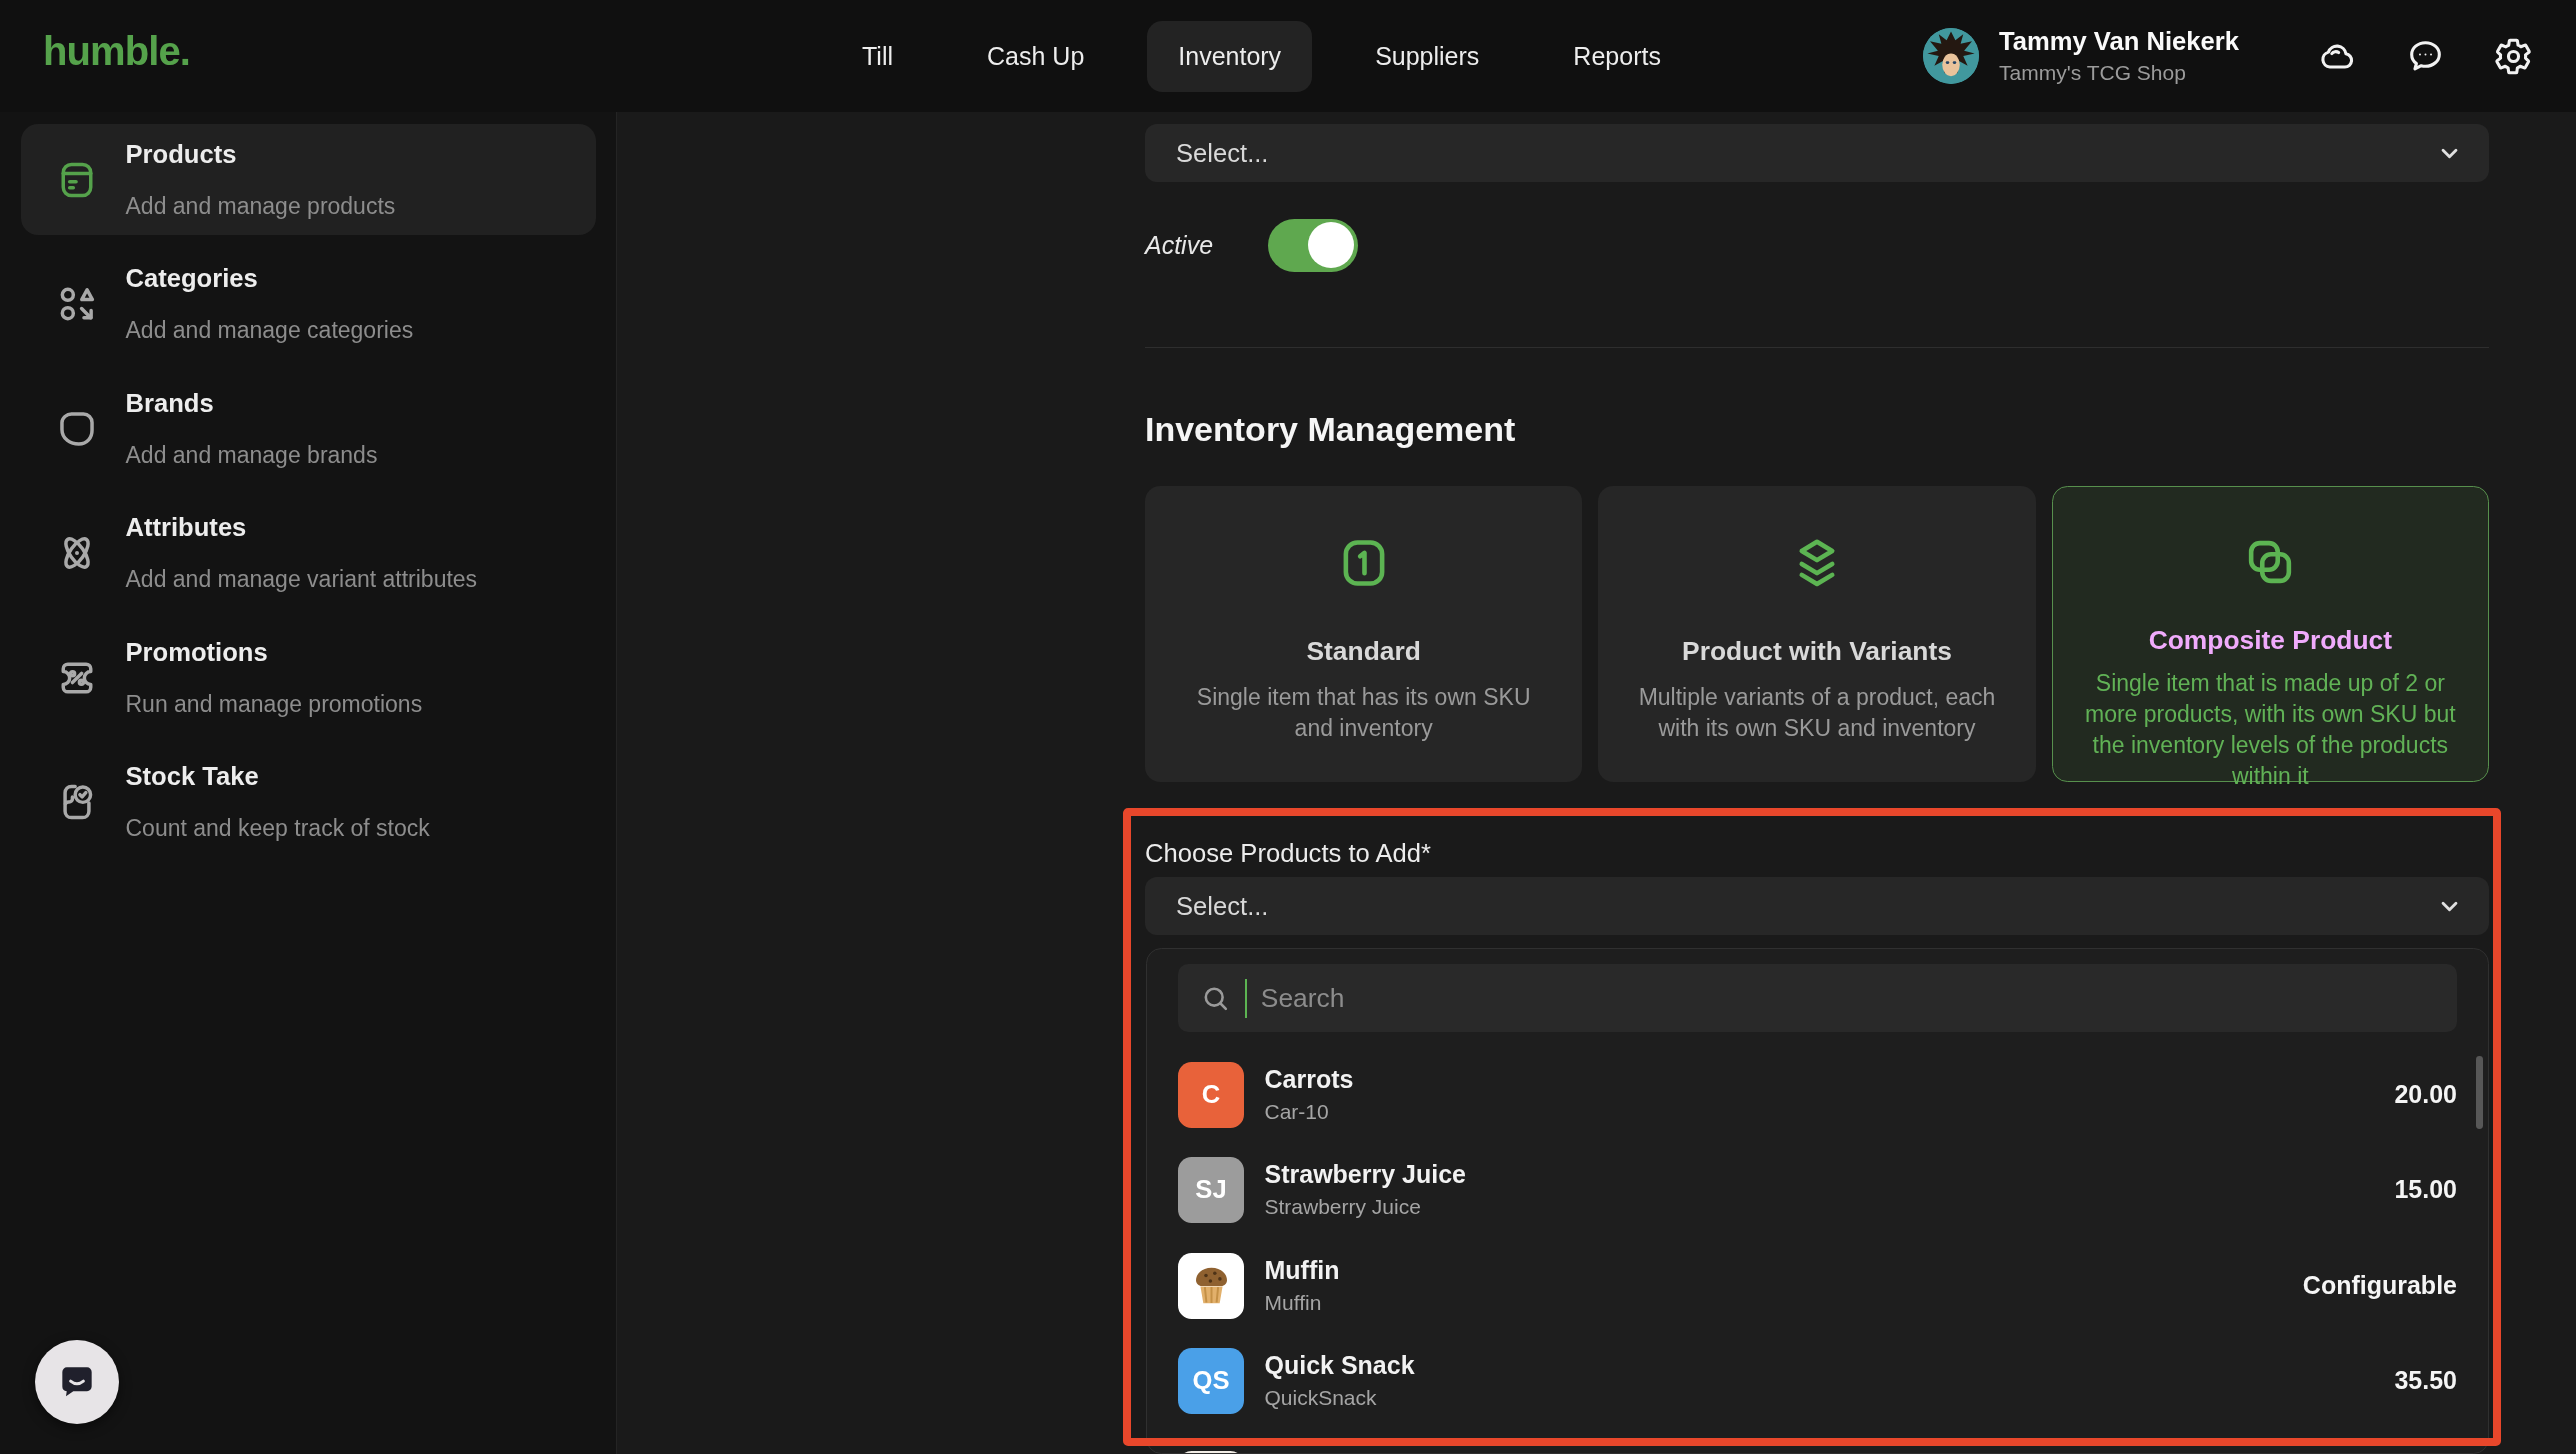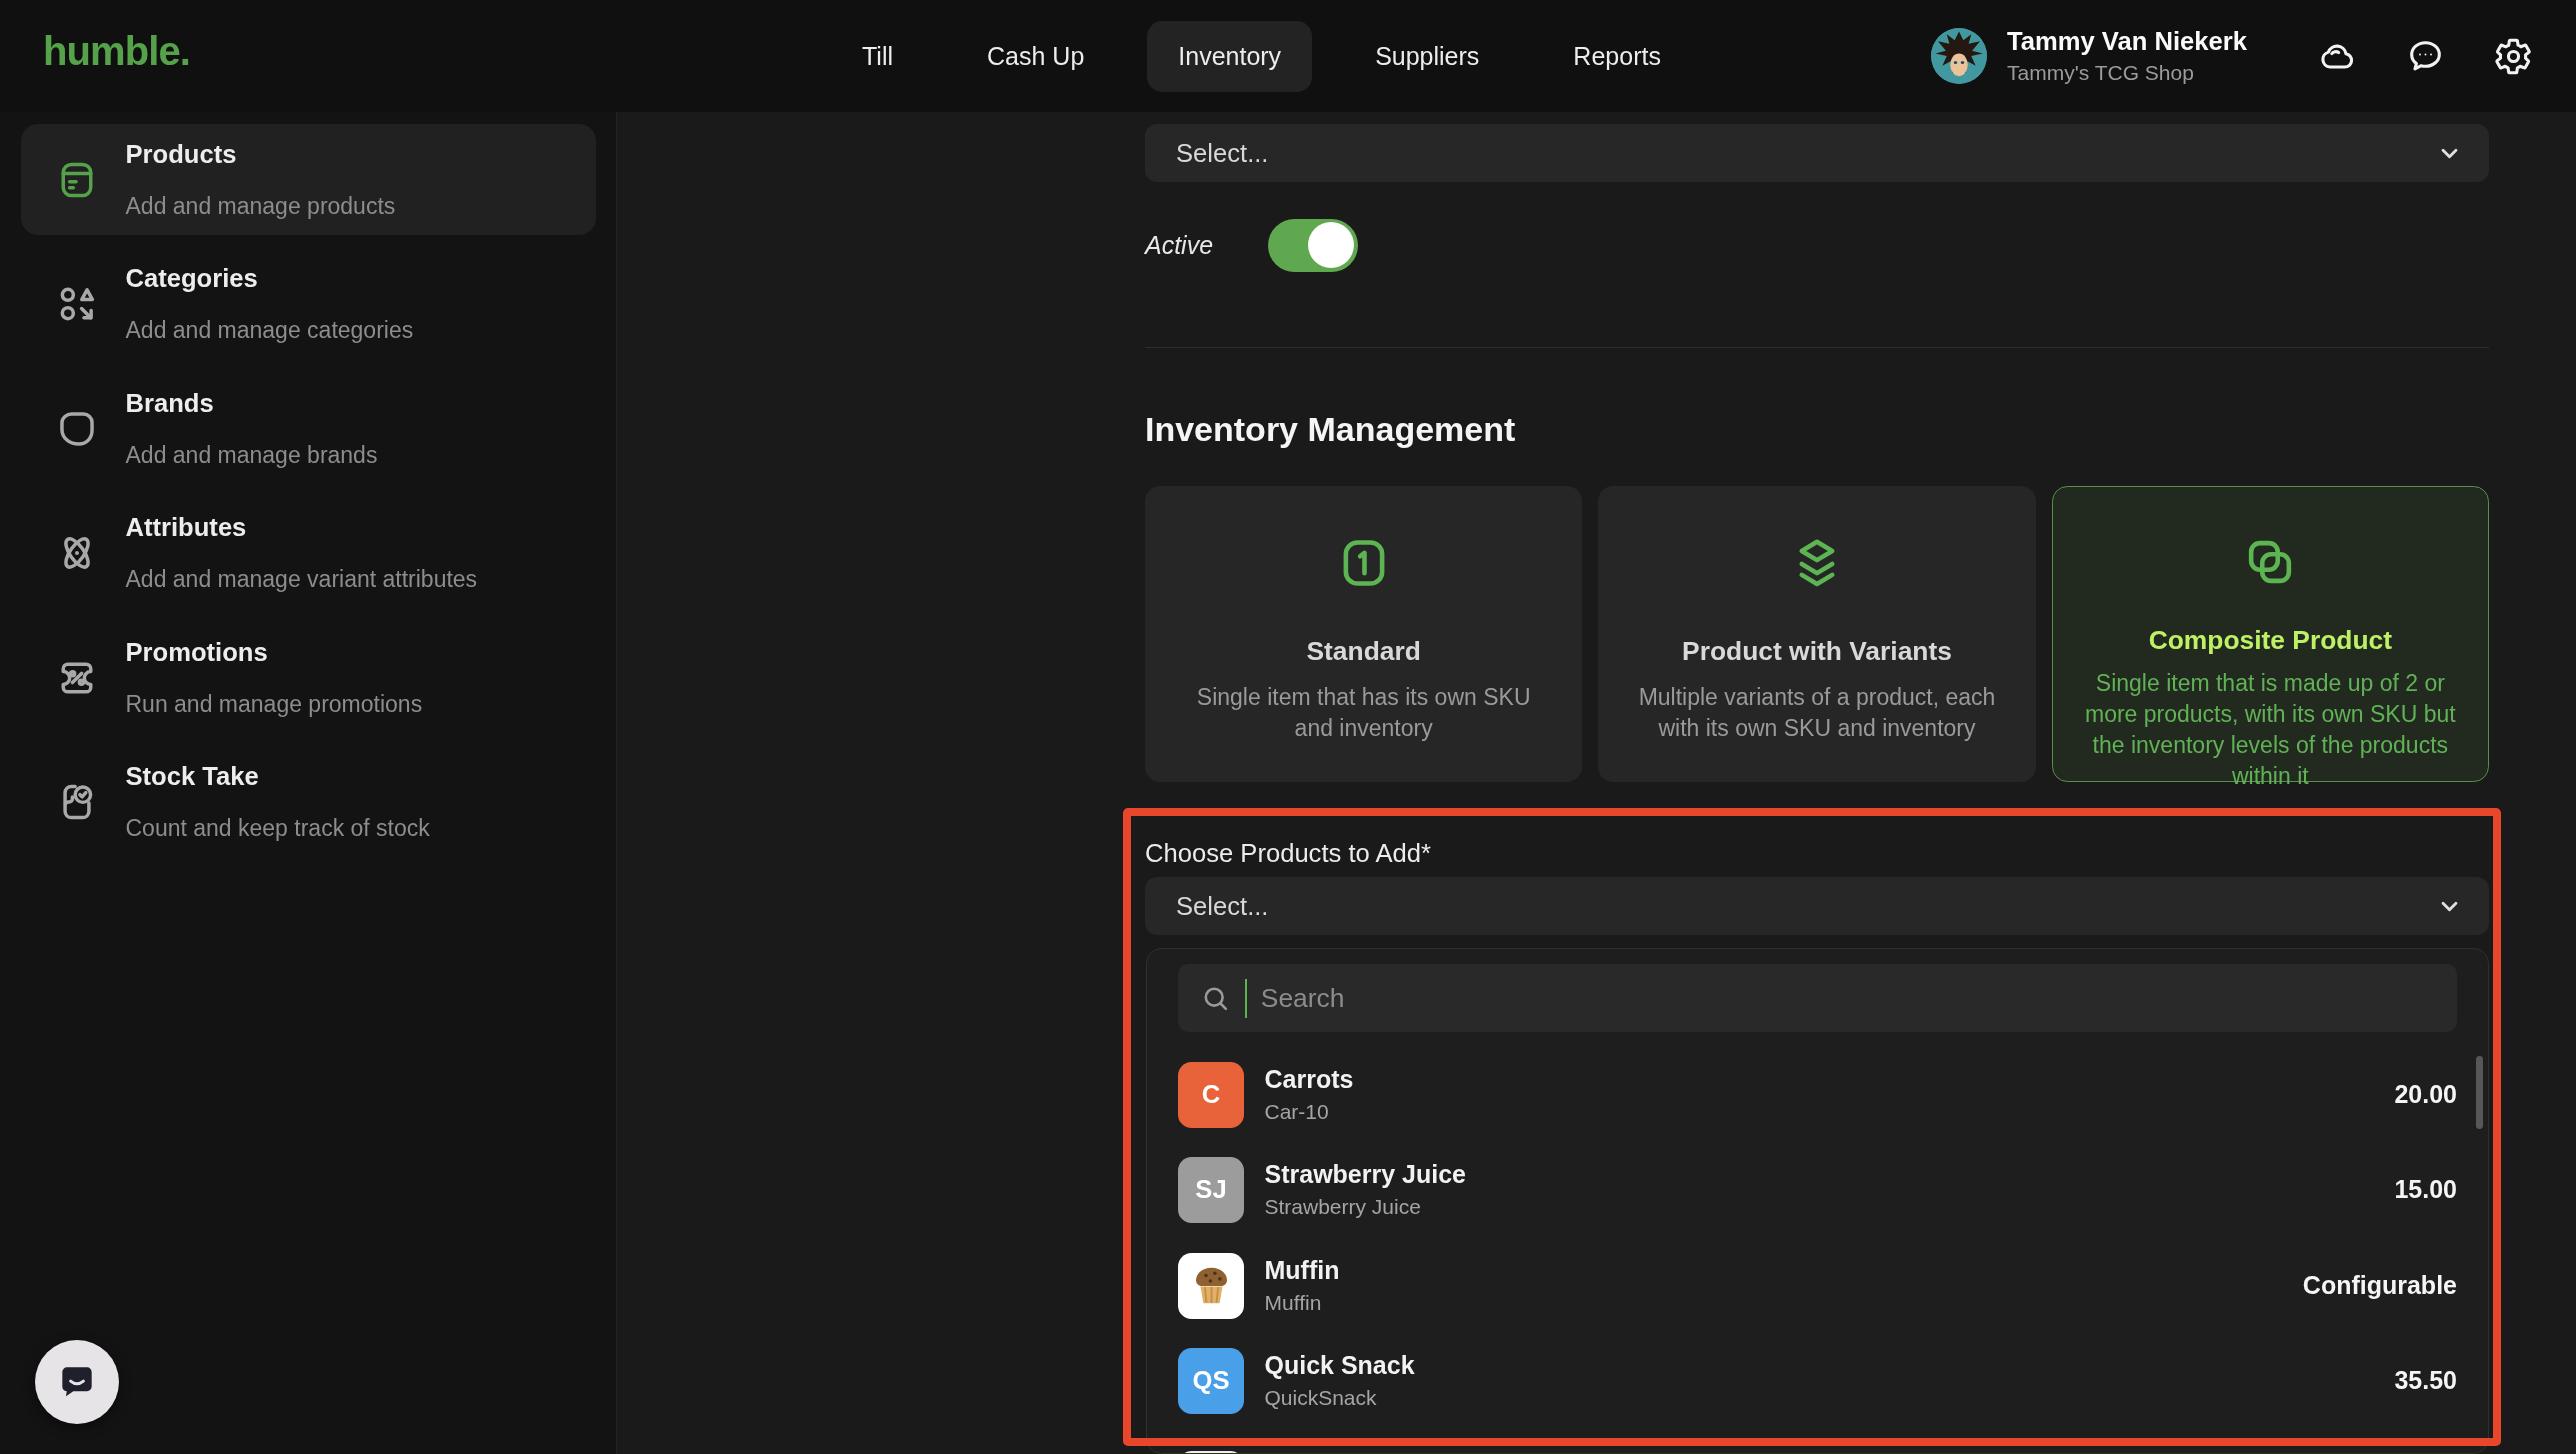--- a/index.html
+++ b/index.html
@@ -10,21 +10,21 @@
   }
   svg { display:block; }
 
   
   .topbar { position:absolute; top:0; left:0; width:2576px; height:112px; background:#101010; z-index:10; }
   .logo { position:absolute; left:43px; top:29px; font-size:40px; font-weight:800; color:#55a24b; letter-spacing:-0.9px; }
   .topnav { position:absolute; left:831px; top:0; height:112px; display:flex; align-items:center; gap:32px;text-align:center; }
   .nav-item { font-size:25px; color:#ededed; padding:21px 31px; border-radius:15.3px; white-space:nowrap; cursor:pointer; }
   .nav-item.active { background:#232323; }
   .user-cluster { position:absolute; right:43px; top:0; height:112px; display:flex; align-items:center; gap:49px; }
-  .user { display:flex; align-items:center; gap:20.5px; margin-right:22px; }
+  .user { display:flex; align-items:center; gap:20.5px; margin-right:30px; }
   .avatar { width:56px; height:56px; border-radius:50%; overflow:hidden; background:#41989e; flex:none; }
   .user-name { font-size:25.6px; font-weight:700; color:#fafafa; line-height:1.1; }
   .user-shop { font-size:21px; color:#9b9b9b; margin-top:5.1px; }
   .top-icon { width:39px; height:39px; color:#f2f2f2; cursor:pointer; }
 
   
   .sidebar { position:absolute; top:112px; left:0; width:617px; height:1343px; background:#131313; border-right:0.9px solid #242424; padding:12px 20.5px; }
   .side-item { display:flex; align-items:center; gap:27px; padding:20.5px 20.5px 20.5px 34px; border-radius:17px; margin-bottom:13.6px; height:111px; cursor:pointer; }
   .side-item.active { background:#212121; }
   .side-icon { width:44px; height:44px; color:#a9a9a9; flex:none; }
@@ -46,21 +46,21 @@
 
   .divider { position:absolute; left:527px; top:235px; width:1344px; height:0.9px; background:#2e2e2e; }
   .section-title { position:absolute; left:527px; top:298px; font-size:34px; font-weight:700; color:#f5f5f5; }
 
   .cards { position:absolute; left:527px; top:374px; width:1344px; display:grid; grid-template-columns:repeat(3,1fr); gap:16px; }
   .card { height:296px; background:#262626; border-radius:15.3px; display:flex; flex-direction:column; align-items:center; text-align:center; padding:48px 31px 0; cursor:pointer; }
   .card-icon { width:58px; height:58px; color:#5cb452; flex:none; }
   .card-title { font-size:26.4px; font-weight:700; color:#d9d9d9; margin-top:44px; }
   .card-desc { font-size:23px; color:#9a9a9a; margin-top:15.3px; line-height:1.35; }
   .card.selected { background:#222a20; border:1.7px solid #57904d; padding-top:46px; }
-  .card.selected .card-title { color:#bef264; margin-top:34px; }
+  .card.selected .card-title { color:#f0abfc; margin-top:34px; }
   .card.selected .card-desc { color:#61b256; margin-top:12px; }
 
   .choose-label { position:absolute; left:527px; top:727px; font-size:25.6px; color:#ececec; }
 
   .panel { position:absolute; left:528px; top:836px; width:1343px; height:506px; background:#1e1e1e; border:0.9px solid #303030; border-radius:15.3px; overflow:hidden; }
   .searchbox { position:absolute; left:31px; right:31px; top:15.3px; height:68px; background:#292929; border-radius:10.2px; display:flex; align-items:center; padding:0 22px; gap:13.6px; }
   .search-icon { width:31px; height:31px; color:#9a9a9a; flex:none; }
   .caret { width:2.6px; height:39px; background:#5cb452; flex:none; }
   .search-input { background:transparent; border:none; outline:none; color:#e8e8e8; font-size:26.4px; width:100%; font-family:inherit; }
   .search-input::placeholder { color:#8c8c8c; }

